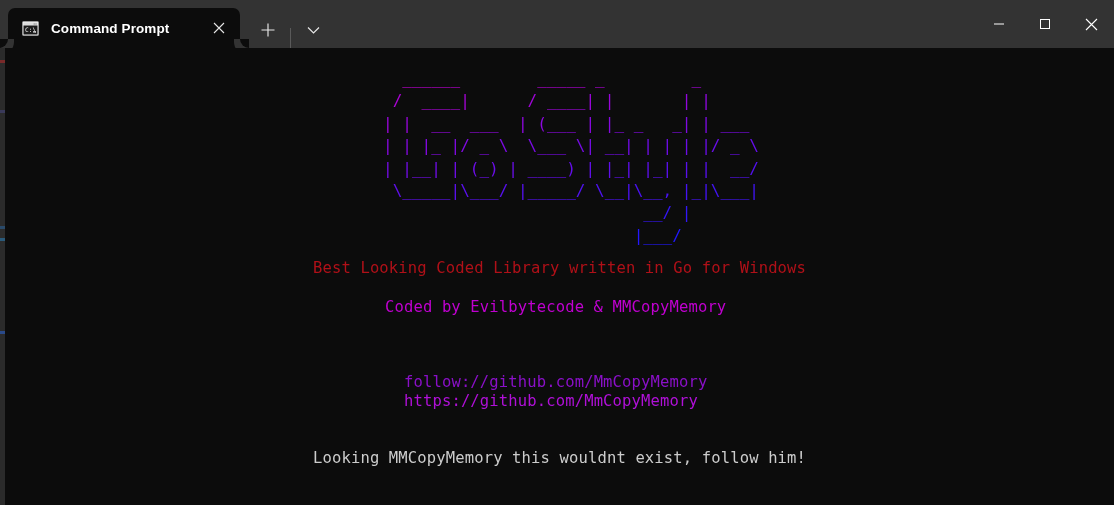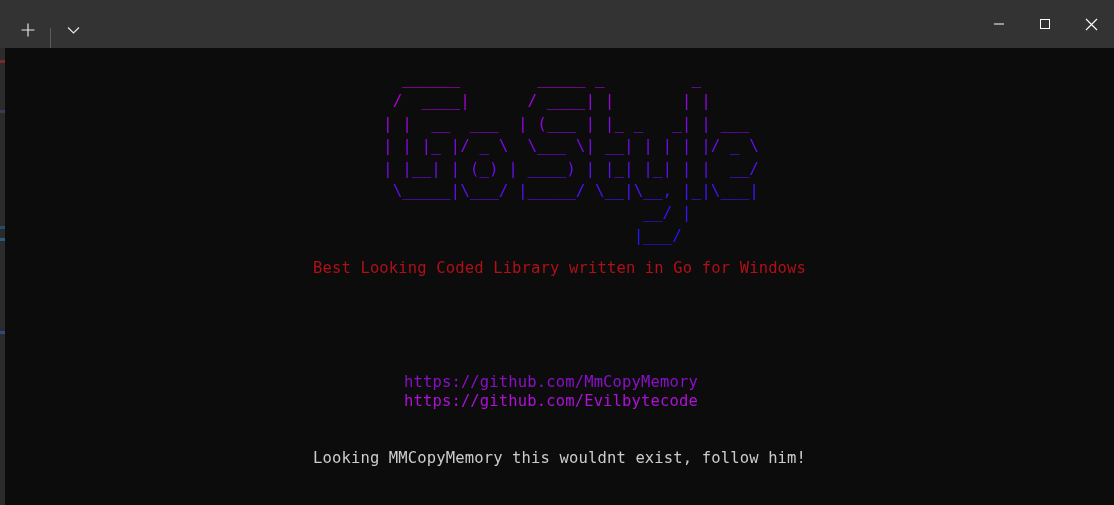--- a/index.html
+++ b/index.html
@@ -188,20 +188,39 @@
 </style>
 </head>
 <body>
 
 <div id="app">
 
   <div id="titlebar">
 
     <div class="tabstrip">
 
+      <div class="tab">
+        <span class="tab-icon">
+          <svg width="17" height="17" viewBox="0 0 17 17">
+            <rect x="0.5" y="1.5" width="16" height="14" rx="1" fill="#f2f2f2" stroke="#9a9a9a"></rect>
+            <rect x="1.5" y="2.5" width="14" height="3" fill="#dcdcdc"></rect>
+            <circle cx="12.2" cy="4" r="0.7" fill="#8a8a8a"></circle>
+            <circle cx="14.0" cy="4" r="0.7" fill="#8a8a8a"></circle>
+            <rect x="1.5" y="5.5" width="14" height="9" fill="#1b1b1b"></rect>
+            <text x="3" y="12.4" font-family="DejaVu Sans Mono, monospace" font-size="6.2" fill="#f0f0f0">C:\</text>
+            <rect x="11" y="11.3" width="3" height="1.2" fill="#f0f0f0"></rect>
+          </svg>
+        </span>
+        <span class="tab-title">Command Prompt</span>
+        <span class="tab-close">
+          <svg width="12" height="12" viewBox="0 0 12 12">
+            <path d="M1 1 L11 11 M11 1 L1 11" stroke="#e6e6e6" stroke-width="1.1" fill="none"></path>
+          </svg>
+        </span>
+      </div>
 
       <div class="strip-btn newtab">
         <svg width="14" height="14" viewBox="0 0 14 14">
           <path d="M7 0.5 L7 13.5 M0.5 7 L13.5 7" stroke="#e8e8e8" stroke-width="1.15" fill="none"></path>
         </svg>
       </div>
 
       <div class="sep"></div>
 
       <div class="strip-btn">
@@ -239,22 +258,23 @@
       <div class="edge-mark" style="top:190px; background:#2a5a7a;"></div>
       <div class="edge-mark" style="top:283px; background:#2a4a8a;"></div>
     </div>
 
     <div id="term-content">
 
       <div class="ascii-wrap" id="ascii-art"><span class="ascii-line"><span style="color: rgb(192, 0, 208);"> </span><span style="color: rgb(191, 0, 208);"> </span><span style="color: rgb(190, 0, 208);">_</span><span style="color: rgb(189, 0, 209);">_</span><span style="color: rgb(189, 1, 209);">_</span><span style="color: rgb(188, 1, 209);">_</span><span style="color: rgb(187, 1, 209);">_</span><span style="color: rgb(186, 1, 210);">_</span><span style="color: rgb(185, 1, 210);"> </span><span style="color: rgb(184, 1, 210);"> </span><span style="color: rgb(183, 1, 210);"> </span><span style="color: rgb(182, 2, 211);"> </span><span style="color: rgb(182, 2, 211);"> </span><span style="color: rgb(181, 2, 211);"> </span><span style="color: rgb(180, 2, 211);"> </span><span style="color: rgb(179, 2, 212);"> </span><span style="color: rgb(178, 2, 212);">_</span><span style="color: rgb(177, 2, 212);">_</span><span style="color: rgb(176, 2, 212);">_</span><span style="color: rgb(175, 3, 213);">_</span><span style="color: rgb(175, 3, 213);">_</span><span style="color: rgb(174, 3, 213);"> </span><span style="color: rgb(173, 3, 213);">_</span><span style="color: rgb(172, 3, 214);"> </span><span style="color: rgb(171, 3, 214);"> </span><span style="color: rgb(170, 3, 214);"> </span><span style="color: rgb(169, 4, 214);"> </span><span style="color: rgb(168, 4, 215);"> </span><span style="color: rgb(168, 4, 215);"> </span><span style="color: rgb(167, 4, 215);"> </span><span style="color: rgb(166, 4, 215);"> </span><span style="color: rgb(165, 4, 216);"> </span><span style="color: rgb(164, 4, 216);">_</span><span style="color: rgb(163, 5, 216);"> </span><span style="color: rgb(162, 5, 216);"> </span><span style="color: rgb(161, 5, 217);"> </span><span style="color: rgb(161, 5, 217);"> </span><span style="color: rgb(160, 5, 217);"> </span><span style="color: rgb(159, 5, 217);"> </span></span><span class="ascii-line"><span style="color: rgb(173, 3, 213);"> </span><span style="color: rgb(172, 3, 214);">/</span><span style="color: rgb(171, 3, 214);"> </span><span style="color: rgb(170, 3, 214);"> </span><span style="color: rgb(170, 4, 214);">_</span><span style="color: rgb(169, 4, 215);">_</span><span style="color: rgb(168, 4, 215);">_</span><span style="color: rgb(167, 4, 215);">_</span><span style="color: rgb(166, 4, 215);">|</span><span style="color: rgb(165, 4, 216);"> </span><span style="color: rgb(164, 4, 216);"> </span><span style="color: rgb(163, 4, 216);"> </span><span style="color: rgb(163, 5, 216);"> </span><span style="color: rgb(162, 5, 217);"> </span><span style="color: rgb(161, 5, 217);"> </span><span style="color: rgb(160, 5, 217);">/</span><span style="color: rgb(159, 5, 217);"> </span><span style="color: rgb(158, 5, 218);">_</span><span style="color: rgb(157, 5, 218);">_</span><span style="color: rgb(156, 6, 218);">_</span><span style="color: rgb(156, 6, 218);">_</span><span style="color: rgb(155, 6, 219);">|</span><span style="color: rgb(154, 6, 219);"> </span><span style="color: rgb(153, 6, 219);">|</span><span style="color: rgb(152, 6, 219);"> </span><span style="color: rgb(151, 6, 220);"> </span><span style="color: rgb(150, 7, 220);"> </span><span style="color: rgb(149, 7, 220);"> </span><span style="color: rgb(149, 7, 220);"> </span><span style="color: rgb(148, 7, 221);"> </span><span style="color: rgb(147, 7, 221);"> </span><span style="color: rgb(146, 7, 221);">|</span><span style="color: rgb(145, 7, 221);"> </span><span style="color: rgb(144, 7, 222);">|</span><span style="color: rgb(143, 8, 222);"> </span><span style="color: rgb(142, 8, 222);"> </span><span style="color: rgb(142, 8, 222);"> </span><span style="color: rgb(141, 8, 223);"> </span><span style="color: rgb(140, 8, 223);"> </span></span><span class="ascii-line"><span style="color: rgb(154, 6, 219);">|</span><span style="color: rgb(153, 6, 219);"> </span><span style="color: rgb(152, 6, 219);">|</span><span style="color: rgb(151, 6, 219);"> </span><span style="color: rgb(151, 6, 220);"> </span><span style="color: rgb(150, 7, 220);">_</span><span style="color: rgb(149, 7, 220);">_</span><span style="color: rgb(148, 7, 220);"> </span><span style="color: rgb(147, 7, 221);"> </span><span style="color: rgb(146, 7, 221);">_</span><span style="color: rgb(145, 7, 221);">_</span><span style="color: rgb(144, 7, 221);">_</span><span style="color: rgb(144, 8, 222);"> </span><span style="color: rgb(143, 8, 222);"> </span><span style="color: rgb(142, 8, 222);">|</span><span style="color: rgb(141, 8, 222);"> </span><span style="color: rgb(140, 8, 223);">(</span><span style="color: rgb(139, 8, 223);">_</span><span style="color: rgb(138, 8, 223);">_</span><span style="color: rgb(137, 9, 223);">_</span><span style="color: rgb(137, 9, 224);"> </span><span style="color: rgb(136, 9, 224);">|</span><span style="color: rgb(135, 9, 224);"> </span><span style="color: rgb(134, 9, 224);">|</span><span style="color: rgb(133, 9, 225);">_</span><span style="color: rgb(132, 9, 225);"> </span><span style="color: rgb(131, 10, 225);">_</span><span style="color: rgb(130, 10, 225);"> </span><span style="color: rgb(130, 10, 226);"> </span><span style="color: rgb(129, 10, 226);"> </span><span style="color: rgb(128, 10, 226);">_</span><span style="color: rgb(127, 10, 226);">|</span><span style="color: rgb(126, 10, 227);"> </span><span style="color: rgb(125, 10, 227);">|</span><span style="color: rgb(124, 11, 227);"> </span><span style="color: rgb(123, 11, 227);">_</span><span style="color: rgb(123, 11, 228);">_</span><span style="color: rgb(122, 11, 228);">_</span><span style="color: rgb(121, 11, 228);"> </span></span><span class="ascii-line"><span style="color: rgb(135, 9, 224);">|</span><span style="color: rgb(134, 9, 224);"> </span><span style="color: rgb(133, 9, 225);">|</span><span style="color: rgb(132, 9, 225);"> </span><span style="color: rgb(132, 9, 225);">|</span><span style="color: rgb(131, 10, 225);">_</span><span style="color: rgb(130, 10, 226);"> </span><span style="color: rgb(129, 10, 226);">|</span><span style="color: rgb(128, 10, 226);">/</span><span style="color: rgb(127, 10, 226);"> </span><span style="color: rgb(126, 10, 227);">_</span><span style="color: rgb(125, 10, 227);"> </span><span style="color: rgb(125, 11, 227);">\</span><span style="color: rgb(124, 11, 227);"> </span><span style="color: rgb(123, 11, 228);"> </span><span style="color: rgb(122, 11, 228);">\</span><span style="color: rgb(121, 11, 228);">_</span><span style="color: rgb(120, 11, 228);">_</span><span style="color: rgb(119, 11, 229);">_</span><span style="color: rgb(118, 12, 229);"> </span><span style="color: rgb(118, 12, 229);">\</span><span style="color: rgb(117, 12, 229);">|</span><span style="color: rgb(116, 12, 230);"> </span><span style="color: rgb(115, 12, 230);">_</span><span style="color: rgb(114, 12, 230);">_</span><span style="color: rgb(113, 12, 230);">|</span><span style="color: rgb(112, 12, 231);"> </span><span style="color: rgb(111, 13, 231);">|</span><span style="color: rgb(111, 13, 231);"> </span><span style="color: rgb(110, 13, 231);">|</span><span style="color: rgb(109, 13, 232);"> </span><span style="color: rgb(108, 13, 232);">|</span><span style="color: rgb(107, 13, 232);"> </span><span style="color: rgb(106, 13, 232);">|</span><span style="color: rgb(105, 14, 233);">/</span><span style="color: rgb(105, 14, 233);"> </span><span style="color: rgb(104, 14, 233);">_</span><span style="color: rgb(103, 14, 233);"> </span><span style="color: rgb(102, 14, 234);">\</span></span><span class="ascii-line"><span style="color: rgb(116, 12, 229);">|</span><span style="color: rgb(115, 12, 230);"> </span><span style="color: rgb(114, 12, 230);">|</span><span style="color: rgb(113, 12, 230);">_</span><span style="color: rgb(113, 12, 230);">_</span><span style="color: rgb(112, 13, 231);">|</span><span style="color: rgb(111, 13, 231);"> </span><span style="color: rgb(110, 13, 231);">|</span><span style="color: rgb(109, 13, 231);"> </span><span style="color: rgb(108, 13, 232);">(</span><span style="color: rgb(107, 13, 232);">_</span><span style="color: rgb(107, 13, 232);">)</span><span style="color: rgb(106, 14, 232);"> </span><span style="color: rgb(105, 14, 233);">|</span><span style="color: rgb(104, 14, 233);"> </span><span style="color: rgb(103, 14, 233);">_</span><span style="color: rgb(102, 14, 233);">_</span><span style="color: rgb(101, 14, 234);">_</span><span style="color: rgb(100, 14, 234);">_</span><span style="color: rgb(100, 14, 234);">)</span><span style="color: rgb(99, 15, 234);"> </span><span style="color: rgb(98, 15, 235);">|</span><span style="color: rgb(97, 15, 235);"> </span><span style="color: rgb(96, 15, 235);">|</span><span style="color: rgb(95, 15, 235);">_</span><span style="color: rgb(94, 15, 236);">|</span><span style="color: rgb(93, 15, 236);"> </span><span style="color: rgb(93, 16, 236);">|</span><span style="color: rgb(92, 16, 236);">_</span><span style="color: rgb(91, 16, 237);">|</span><span style="color: rgb(90, 16, 237);"> </span><span style="color: rgb(89, 16, 237);">|</span><span style="color: rgb(88, 16, 237);"> </span><span style="color: rgb(87, 16, 238);">|</span><span style="color: rgb(86, 17, 238);"> </span><span style="color: rgb(86, 17, 238);"> </span><span style="color: rgb(85, 17, 238);">_</span><span style="color: rgb(84, 17, 239);">_</span><span style="color: rgb(83, 17, 239);">/</span></span><span class="ascii-line"><span style="color: rgb(97, 15, 235);"> </span><span style="color: rgb(96, 15, 235);">\</span><span style="color: rgb(95, 15, 235);">_</span><span style="color: rgb(95, 15, 236);">_</span><span style="color: rgb(94, 15, 236);">_</span><span style="color: rgb(93, 16, 236);">_</span><span style="color: rgb(92, 16, 236);">_</span><span style="color: rgb(91, 16, 237);">|</span><span style="color: rgb(90, 16, 237);">\</span><span style="color: rgb(89, 16, 237);">_</span><span style="color: rgb(88, 16, 237);">_</span><span style="color: rgb(88, 16, 238);">_</span><span style="color: rgb(87, 16, 238);">/</span><span style="color: rgb(86, 17, 238);"> </span><span style="color: rgb(85, 17, 238);">|</span><span style="color: rgb(84, 17, 239);">_</span><span style="color: rgb(83, 17, 239);">_</span><span style="color: rgb(82, 17, 239);">_</span><span style="color: rgb(81, 17, 239);">_</span><span style="color: rgb(81, 17, 240);">_</span><span style="color: rgb(80, 18, 240);">/</span><span style="color: rgb(79, 18, 240);"> </span><span style="color: rgb(78, 18, 240);">\</span><span style="color: rgb(77, 18, 241);">_</span><span style="color: rgb(76, 18, 241);">_</span><span style="color: rgb(75, 18, 241);">|</span><span style="color: rgb(74, 18, 241);">\</span><span style="color: rgb(74, 19, 242);">_</span><span style="color: rgb(73, 19, 242);">_</span><span style="color: rgb(72, 19, 242);">,</span><span style="color: rgb(71, 19, 242);"> </span><span style="color: rgb(70, 19, 243);">|</span><span style="color: rgb(69, 19, 243);">_</span><span style="color: rgb(68, 19, 243);">|</span><span style="color: rgb(67, 20, 243);">\</span><span style="color: rgb(67, 20, 244);">_</span><span style="color: rgb(66, 20, 244);">_</span><span style="color: rgb(65, 20, 244);">_</span><span style="color: rgb(64, 20, 244);">|</span></span><span class="ascii-line"><span style="color: rgb(78, 18, 240);"> </span><span style="color: rgb(77, 18, 240);"> </span><span style="color: rgb(76, 18, 241);"> </span><span style="color: rgb(76, 18, 241);"> </span><span style="color: rgb(75, 18, 241);"> </span><span style="color: rgb(74, 19, 241);"> </span><span style="color: rgb(73, 19, 242);"> </span><span style="color: rgb(72, 19, 242);"> </span><span style="color: rgb(71, 19, 242);"> </span><span style="color: rgb(70, 19, 242);"> </span><span style="color: rgb(69, 19, 243);"> </span><span style="color: rgb(69, 19, 243);"> </span><span style="color: rgb(68, 19, 243);"> </span><span style="color: rgb(67, 20, 243);"> </span><span style="color: rgb(66, 20, 244);"> </span><span style="color: rgb(65, 20, 244);"> </span><span style="color: rgb(64, 20, 244);"> </span><span style="color: rgb(63, 20, 244);"> </span><span style="color: rgb(62, 20, 245);"> </span><span style="color: rgb(62, 20, 245);"> </span><span style="color: rgb(61, 21, 245);"> </span><span style="color: rgb(60, 21, 245);"> </span><span style="color: rgb(59, 21, 246);"> </span><span style="color: rgb(58, 21, 246);"> </span><span style="color: rgb(57, 21, 246);"> </span><span style="color: rgb(56, 21, 246);"> </span><span style="color: rgb(55, 21, 247);"> </span><span style="color: rgb(55, 22, 247);">_</span><span style="color: rgb(54, 22, 247);">_</span><span style="color: rgb(53, 22, 247);">/</span><span style="color: rgb(52, 22, 248);"> </span><span style="color: rgb(51, 22, 248);">|</span><span style="color: rgb(50, 22, 248);"> </span><span style="color: rgb(49, 22, 248);"> </span><span style="color: rgb(48, 22, 249);"> </span><span style="color: rgb(48, 23, 249);"> </span><span style="color: rgb(47, 23, 249);"> </span><span style="color: rgb(46, 23, 249);"> </span><span style="color: rgb(45, 23, 250);"> </span></span><span class="ascii-line"><span style="color: rgb(59, 21, 246);"> </span><span style="color: rgb(58, 21, 246);"> </span><span style="color: rgb(57, 21, 246);"> </span><span style="color: rgb(57, 21, 246);"> </span><span style="color: rgb(56, 21, 247);"> </span><span style="color: rgb(55, 21, 247);"> </span><span style="color: rgb(54, 22, 247);"> </span><span style="color: rgb(53, 22, 247);"> </span><span style="color: rgb(52, 22, 248);"> </span><span style="color: rgb(51, 22, 248);"> </span><span style="color: rgb(50, 22, 248);"> </span><span style="color: rgb(50, 22, 248);"> </span><span style="color: rgb(49, 22, 249);"> </span><span style="color: rgb(48, 23, 249);"> </span><span style="color: rgb(47, 23, 249);"> </span><span style="color: rgb(46, 23, 249);"> </span><span style="color: rgb(45, 23, 250);"> </span><span style="color: rgb(44, 23, 250);"> </span><span style="color: rgb(43, 23, 250);"> </span><span style="color: rgb(43, 23, 250);"> </span><span style="color: rgb(42, 24, 251);"> </span><span style="color: rgb(41, 24, 251);"> </span><span style="color: rgb(40, 24, 251);"> </span><span style="color: rgb(39, 24, 251);"> </span><span style="color: rgb(38, 24, 252);"> </span><span style="color: rgb(37, 24, 252);"> </span><span style="color: rgb(36, 24, 252);">|</span><span style="color: rgb(36, 24, 252);">_</span><span style="color: rgb(35, 25, 253);">_</span><span style="color: rgb(34, 25, 253);">_</span><span style="color: rgb(33, 25, 253);">/</span><span style="color: rgb(32, 25, 253);"> </span><span style="color: rgb(31, 25, 254);"> </span><span style="color: rgb(30, 25, 254);"> </span><span style="color: rgb(29, 25, 254);"> </span><span style="color: rgb(29, 26, 254);"> </span><span style="color: rgb(28, 26, 255);"> </span><span style="color: rgb(27, 26, 255);"> </span><span style="color: rgb(26, 26, 255);"> </span></span></div>
 
       <div class="msg" id="line-tagline" style="color: rgb(176, 16, 24);">Best Looking Coded Library written in Go for Windows</div>
 
-
-
-      <div class="msg" id="line-url1" style="color: rgb(138, 16, 200);">https://github.com/MmCopyMemory</div>
-
-      <div class="msg" id="line-url2" style="color: rgb(176, 16, 216);">https://github.com/Evilbytecode</div>
+      <div class="msg" id="line-coded" style="color: rgb(192, 0, 208);">Coded by Evilbytecode &amp; MMCopyMemory</div>
+
+
+      <div class="msg" id="line-url1" style="color: rgb(138, 16, 200);">follow://github.com/MmCopyMemory</div>
+
+      <div class="msg" id="line-url2" style="color: rgb(176, 16, 216);">https://github.com/MmCopyMemory</div>
 
       <div class="msg" id="line-thanks" style="color: rgb(204, 204, 204);">Looking MMCopyMemory this wouldnt exist, follow him!</div>
     </div>
   </div>
 </div>
 
 </body></html>

